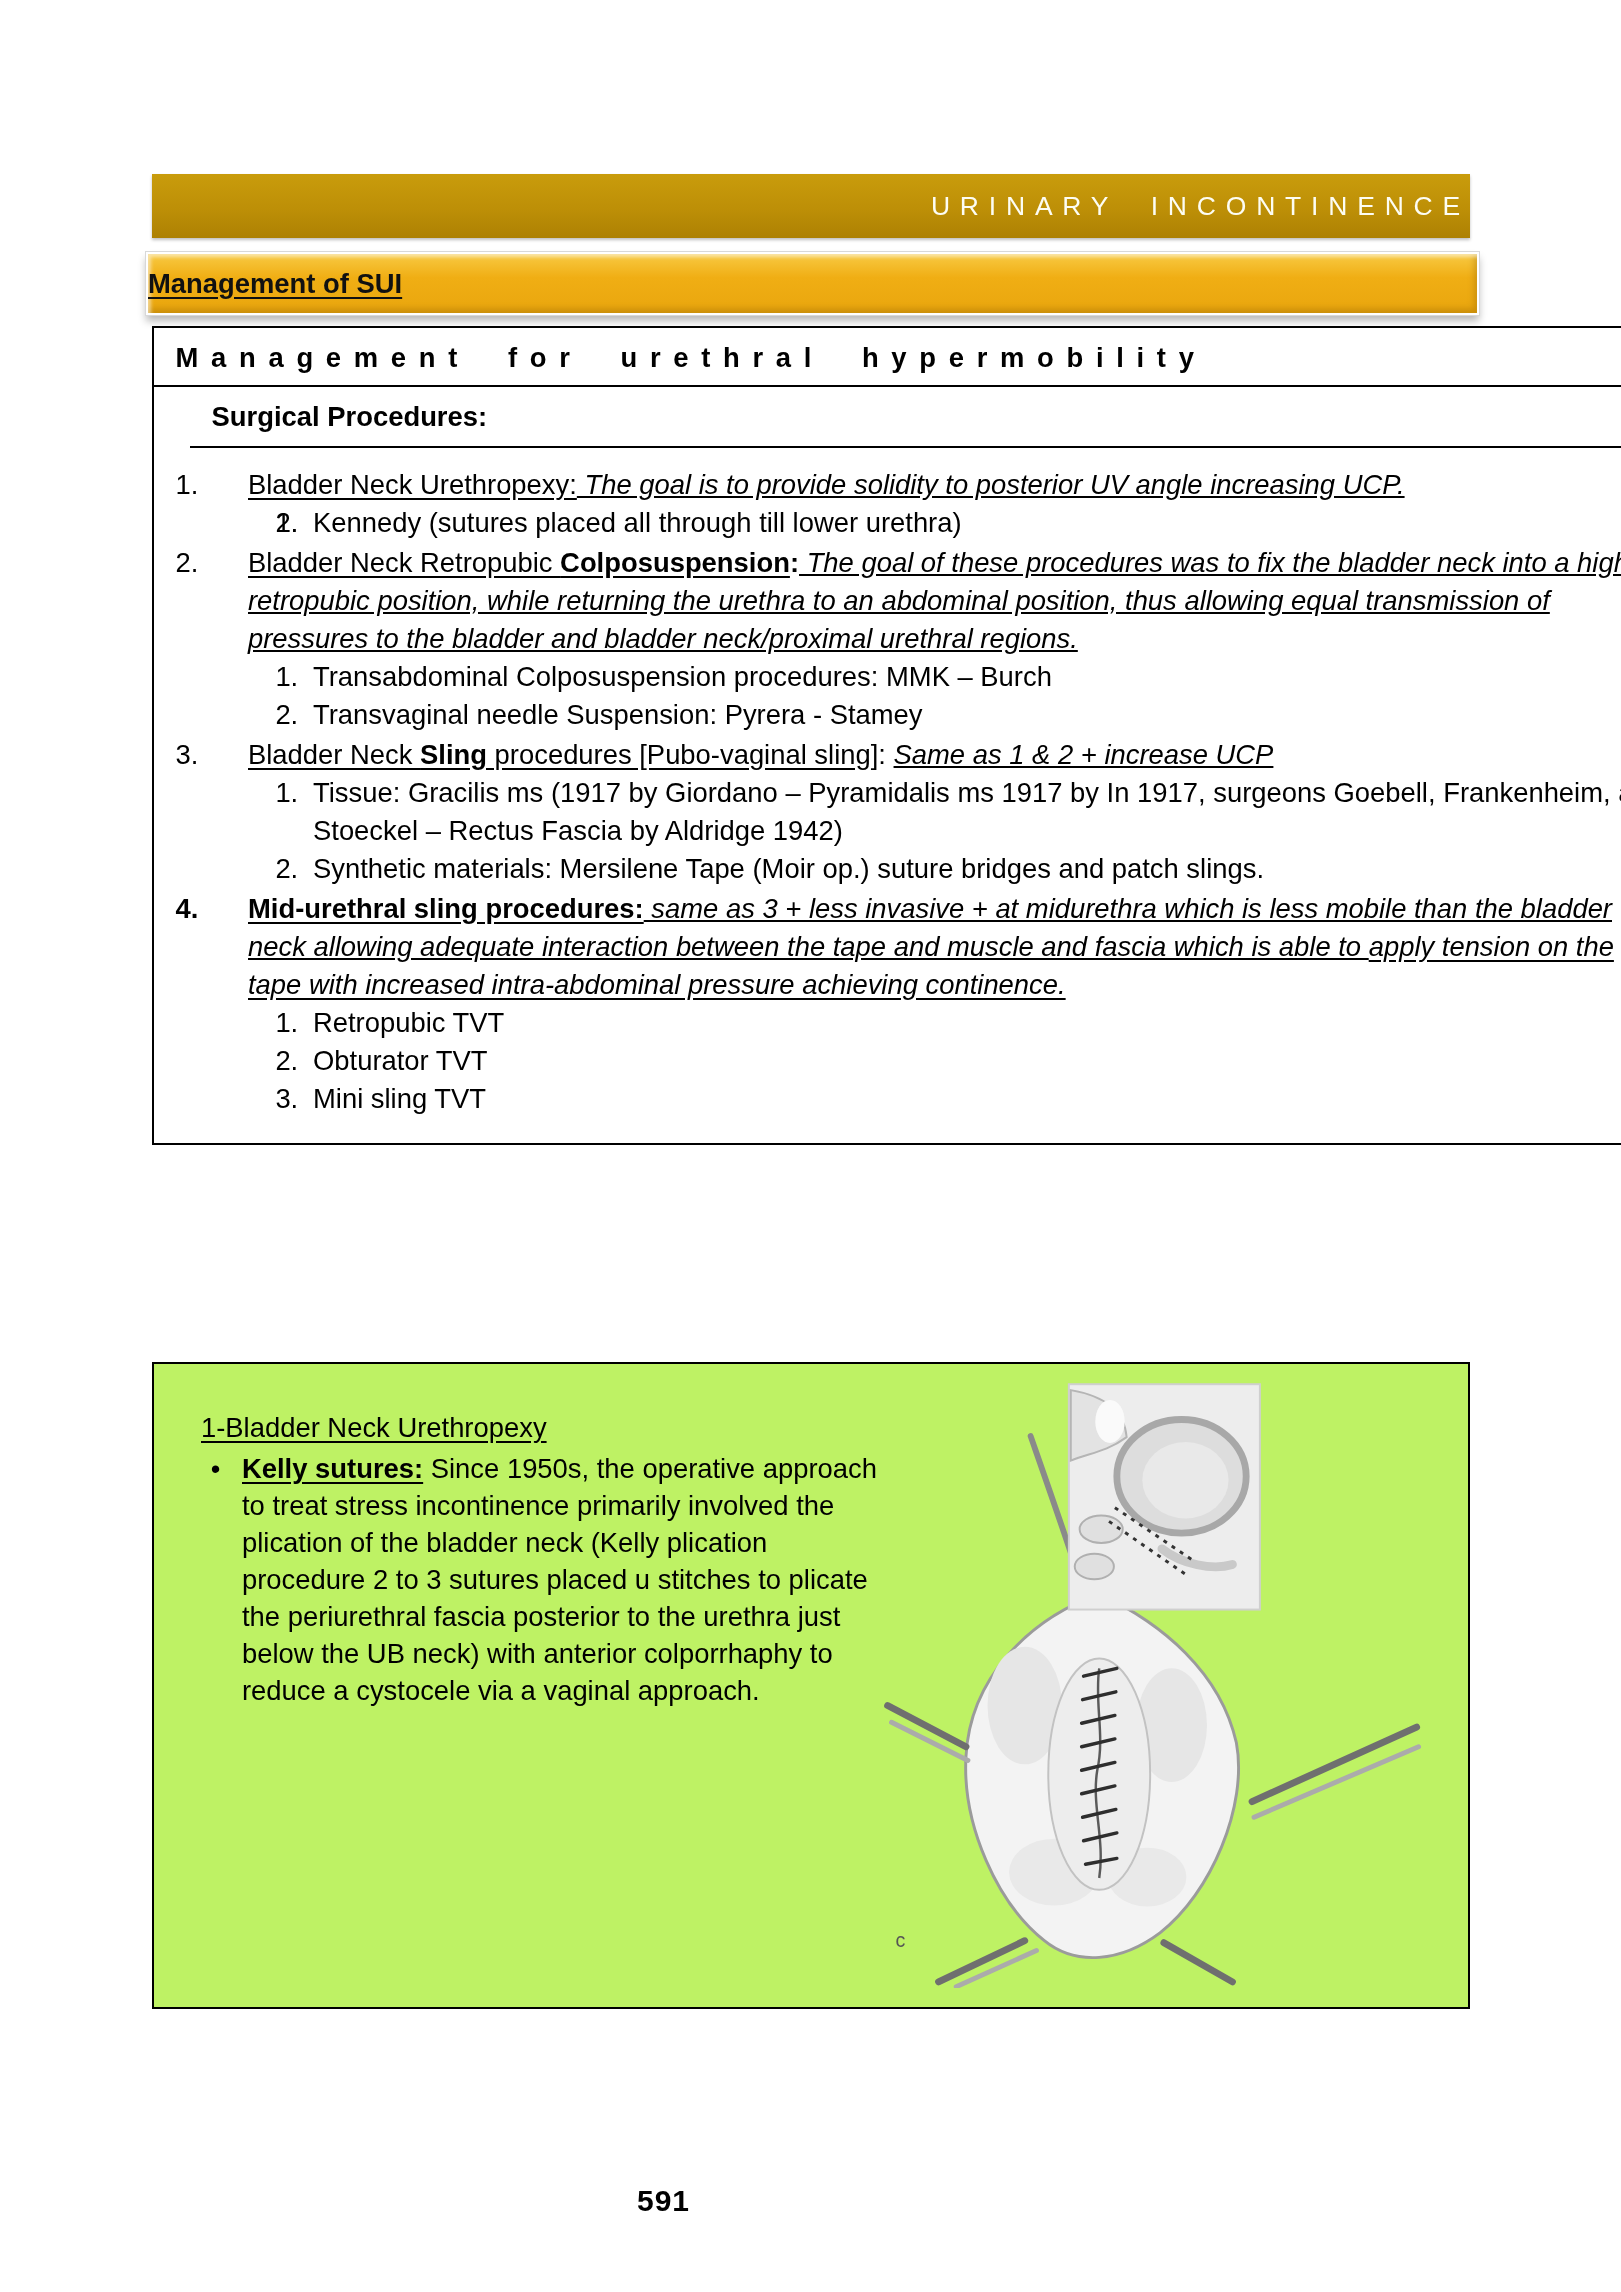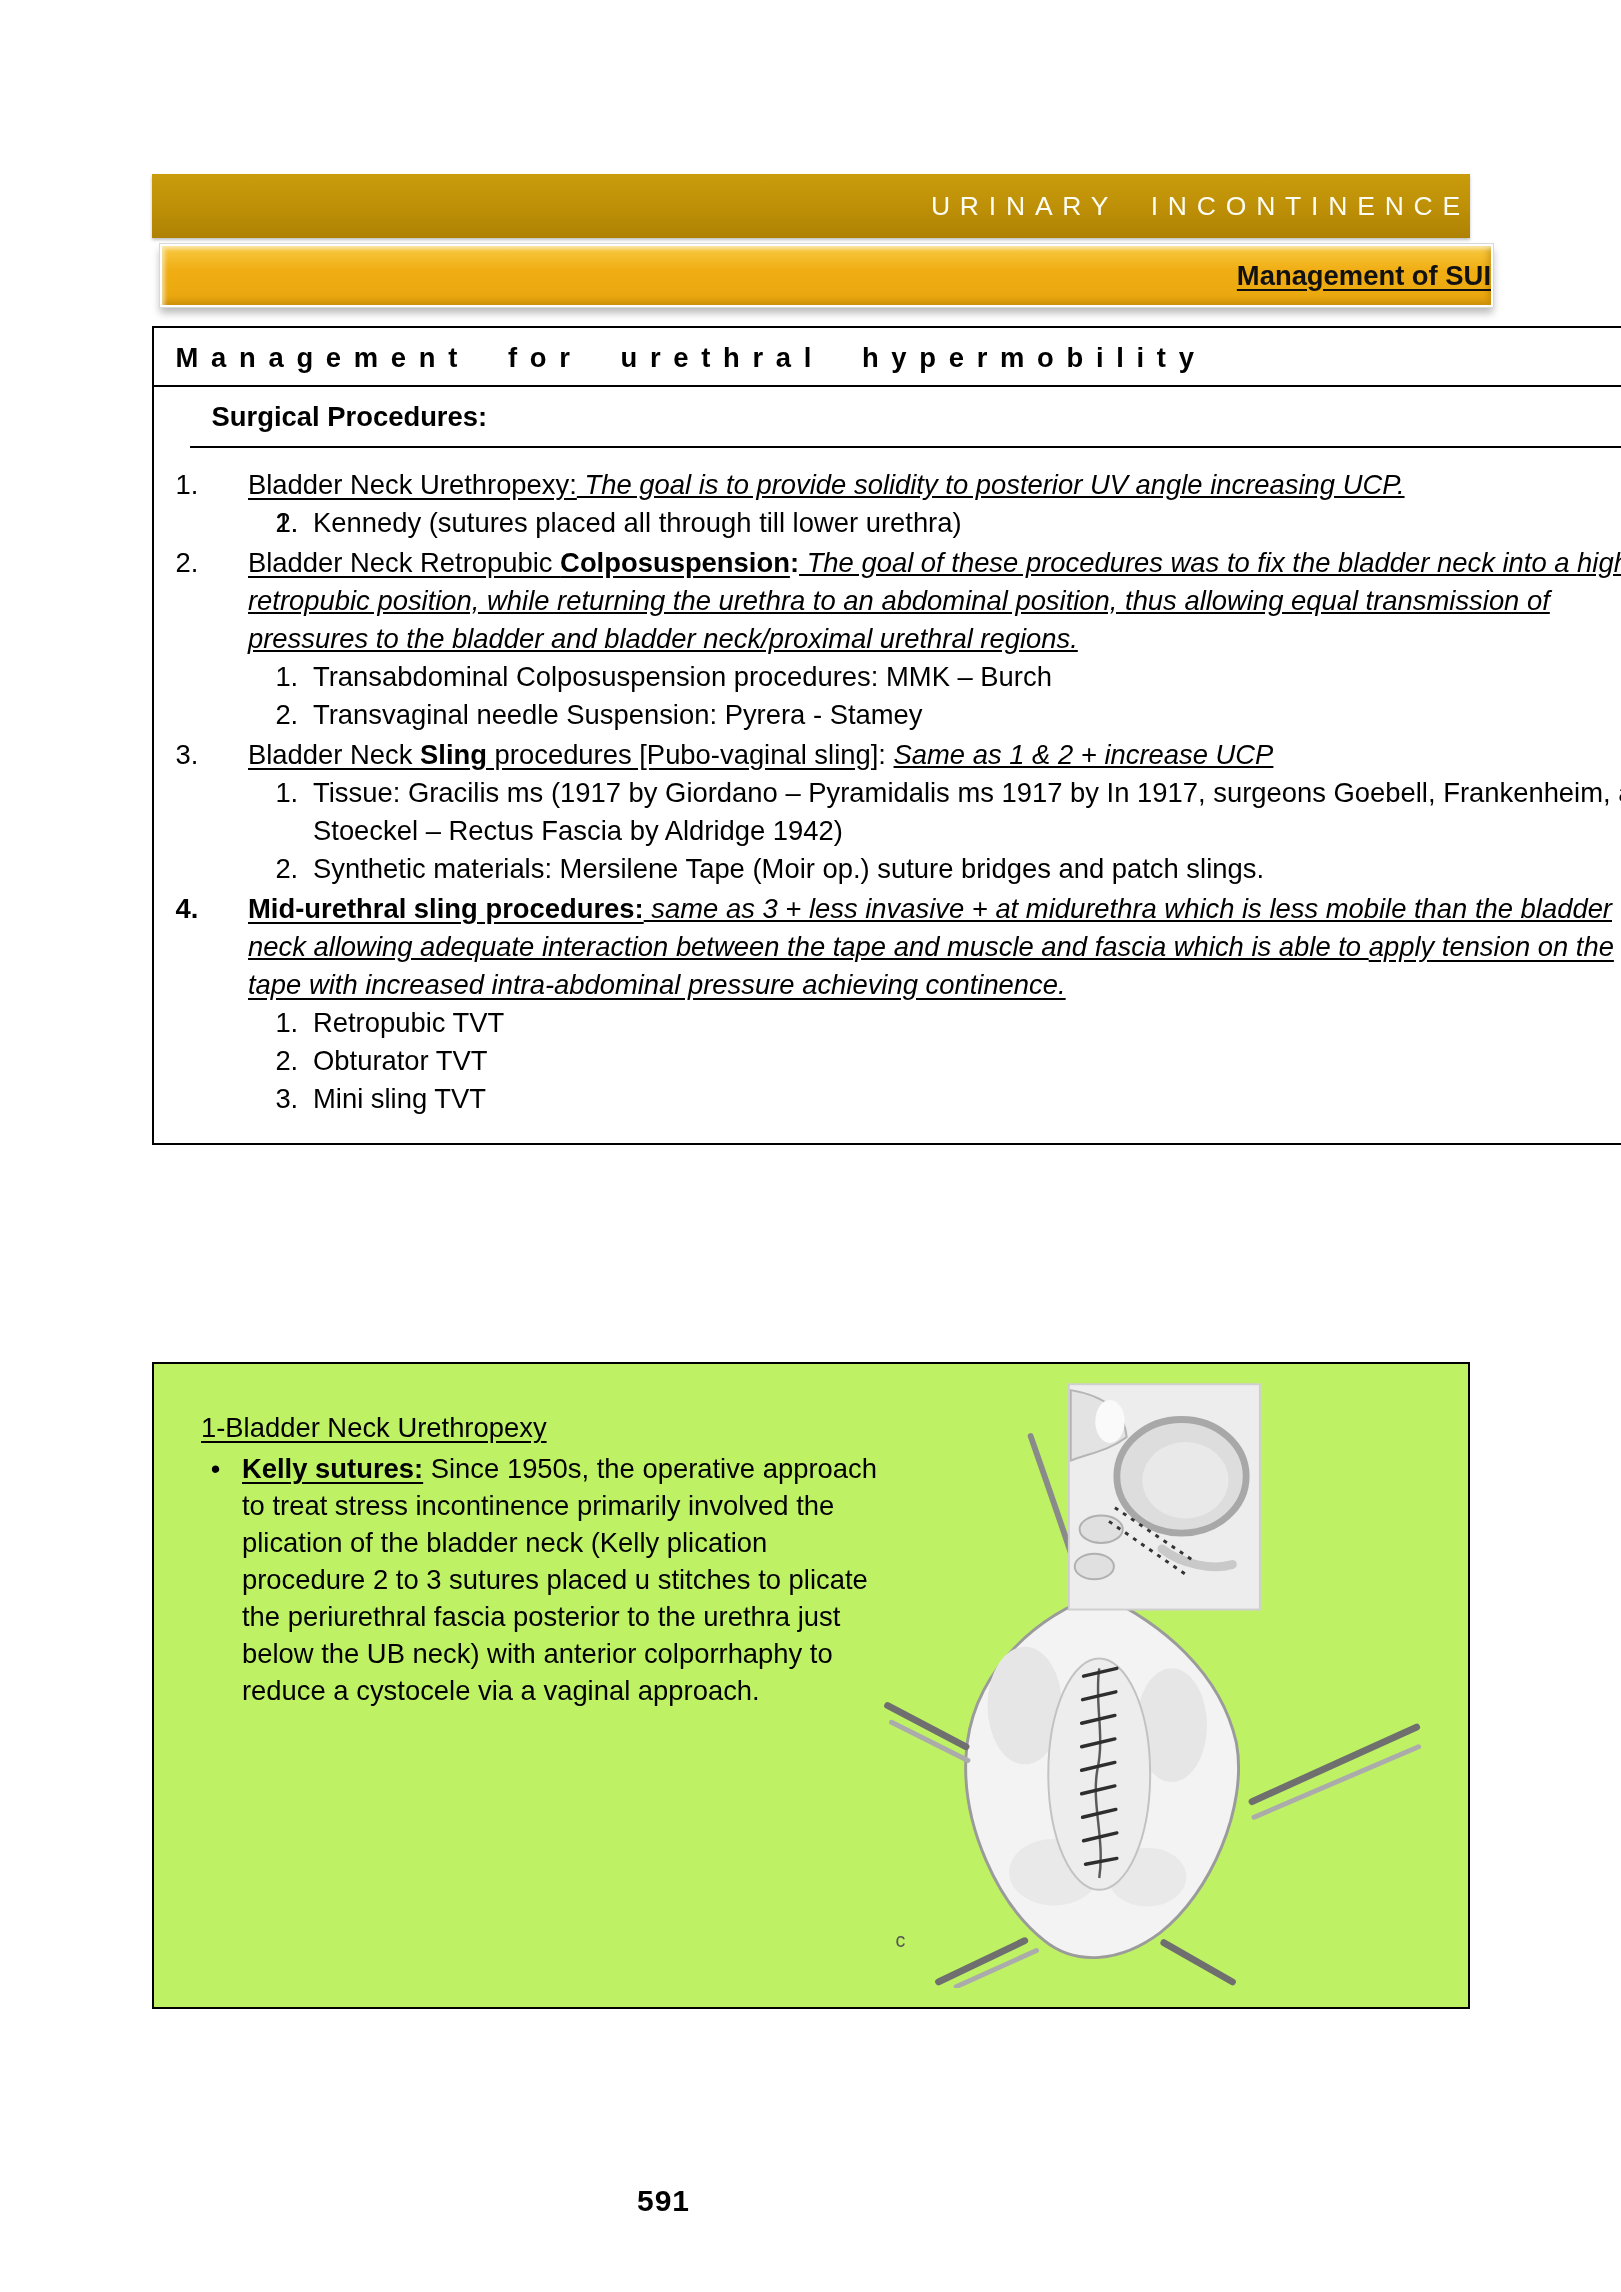--- a/index.html
+++ b/index.html
@@ -22,26 +22,26 @@
     background:linear-gradient(180deg,#c99c0c 0%,#bd8f07 55%,#ad8103 100%);
     display:flex;align-items:center;justify-content:flex-end;
     box-shadow:0 2px 2.9px rgba(0,0,0,.25);
   }
   .bar1-text{
     color:#fdfdf4;font-size:26.5px;font-weight:400;
     letter-spacing:9.8px;word-spacing:15.7px;
   }
   
   .bar2{
-    position:absolute;left:146px;top:244px;width:1329px;height:59px;
+    position:absolute;left:146px;top:252px;width:1329px;height:59px;
     background:linear-gradient(180deg,#f8ca43 0%,#f0ae14 40%,#e9a60e 100%);
     border:2.9px solid #ffffff;
     box-shadow:0 0 0 1px #d8d8d8, 0 5.9px 7.8px rgba(0,0,0,.28),
                inset 2.9px 2.9px 3.9px rgba(255,255,255,.55), inset -2.9px -3.9px 5.9px rgba(140,95,0,.35);
-    display:flex;align-items:center;justify-content:flex-end;margin-left:14px;
+    display:flex;align-items:center;justify-content:flex-start;
   }
   .bar2-text{font-size:27.4px;font-weight:bold;text-decoration:underline;text-underline-offset:3.9px;color:#111;}
 
   
   .box1{
     position:absolute;left:152px;top:326px;width:1554px;
     border:2.9px solid #000;background:#fff;box-sizing:border-box;
   }
   .box1-title{
     padding:13.7px 21.6px 11.8px 21.6px;border-bottom:2.9px solid #000;

